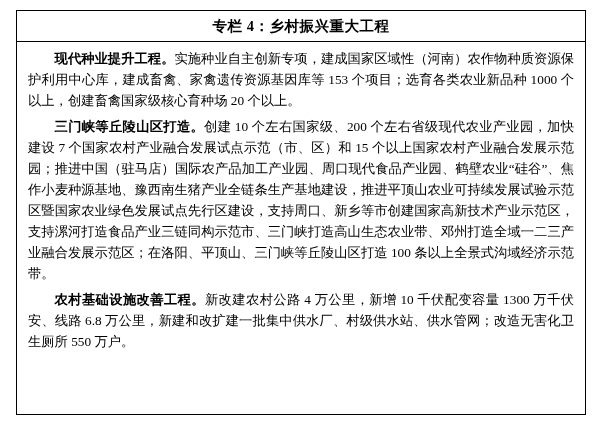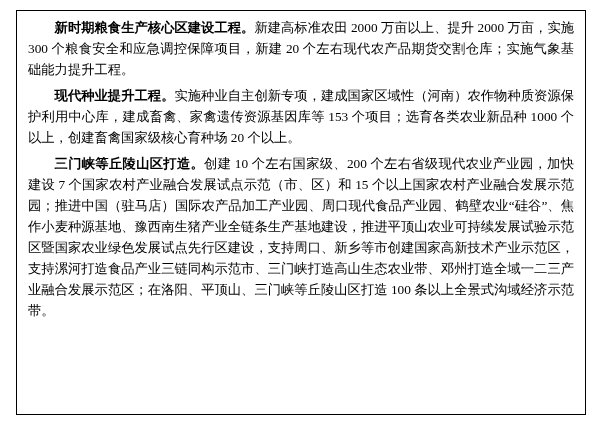--- a/index.html
+++ b/index.html
@@ -54,19 +54,20 @@
   }
   .lead {
     font-weight: bold;
   }
 </style>
 </head>
 <body>
 
 <div class="page">
   <div class="box">
+    <div class="title-bar">专栏 4：乡村振兴重大工程</div>
     <div class="content">
-      <p class="para"><span class="lead">新时期粮食生产核心区建设工程。</span><span>新建高标准农田 2000 万亩以上、提升 2000 万亩，实施 300 个粮食安全和应急调控保障项目，新建 20 个左右现代农产品期货交割仓库；实施气象基础能力提升工程。</span></p>
       <p class="para"><span class="lead">现代种业提升工程。</span><span>实施种业自主创新专项，建成国家区域性（河南）农作物种质资源保护利用中心库，建成畜禽、家禽遗传资源基因库等 153 个项目；选育各类农业新品种 1000 个以上，创建畜禽国家级核心育种场 20 个以上。</span></p>
       <p class="para"><span class="lead">三门峡等丘陵山区打造。</span><span>创建 10 个左右国家级、200 个左右省级现代农业产业园，加快建设 7 个国家农村产业融合发展试点示范（市、区）和 15 个以上国家农村产业融合发展示范园；推进中国（驻马店）国际农产品加工产业园、周口现代食品产业园、鹤壁农业“硅谷”、焦作小麦种源基地、豫西南生猪产业全链条生产基地建设，推进平顶山农业可持续发展试验示范区暨国家农业绿色发展试点先行区建设，支持周口、新乡等市创建国家高新技术产业示范区，支持漯河打造食品产业三链同构示范市、三门峡打造高山生态农业带、邓州打造全域一二三产业融合发展示范区；在洛阳、平顶山、三门峡等丘陵山区打造 100 条以上全景式沟域经济示范带。</span></p>
+      <p class="para"><span class="lead">农村基础设施改善工程。</span><span>新改建农村公路 4 万公里，新增 10 千伏配变容量 1300 万千伏安、线路 6.8 万公里，新建和改扩建一批集中供水厂、村级供水站、供水管网；改造无害化卫生厕所 550 万户。</span></p>
     </div>
   </div>
 </div>
 
 </body></html>

